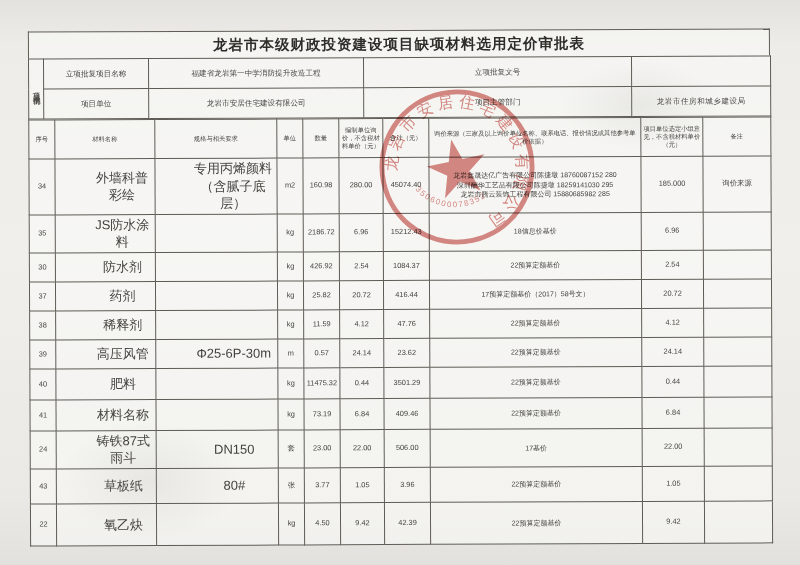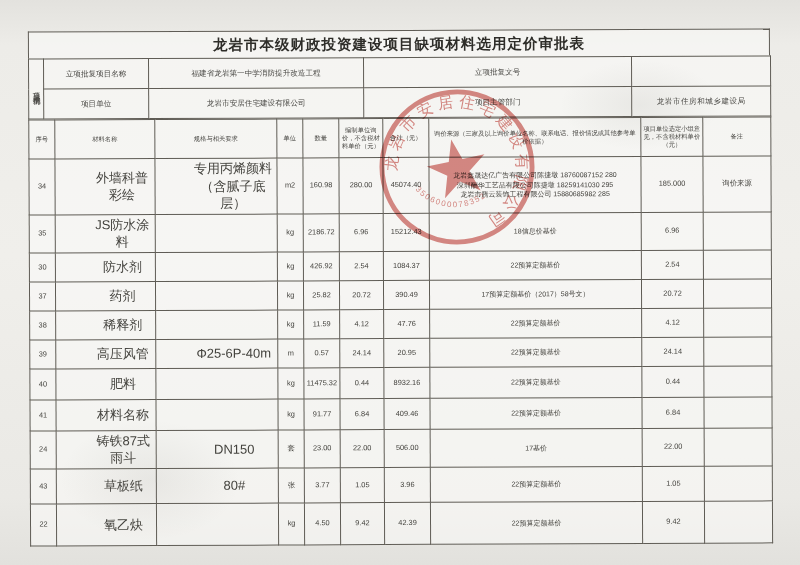--- a/index.html
+++ b/index.html
@@ -156,21 +156,21 @@
     <td></td>
   </tr>
 
   <tr>
     <td>37</td>
     <td class="name">药剂</td>
     <td class="spec"></td>
     <td>kg</td>
     <td>25.82</td>
     <td>20.72</td>
-    <td>390.49</td>
+    <td>416.44</td>
     <td class="source">17预算定额基价（2017）58号文）</td>
     <td>20.72</td>
     <td></td>
   </tr>
 
   <tr>
     <td>38</td>
     <td class="name">稀释剂</td>
     <td class="spec"></td>
     <td>kg</td>
@@ -178,49 +178,49 @@
     <td>4.12</td>
     <td>47.76</td>
     <td class="source">22预算定额基价</td>
     <td>4.12</td>
     <td></td>
   </tr>
 
   <tr>
     <td>39</td>
     <td class="name">高压风管</td>
-    <td class="spec">Φ25-6P-40m</td>
+    <td class="spec">Φ25-6P-30m</td>
     <td>m</td>
     <td>0.57</td>
     <td>24.14</td>
-    <td>20.95</td>
+    <td>23.62</td>
     <td class="source">22预算定额基价</td>
     <td>24.14</td>
     <td></td>
   </tr>
 
   <tr>
     <td>40</td>
     <td class="name">肥料</td>
     <td class="spec"></td>
     <td>kg</td>
     <td>11475.32</td>
     <td>0.44</td>
-    <td>8932.16</td>
+    <td>3501.29</td>
     <td class="source">22预算定额基价</td>
     <td>0.44</td>
     <td></td>
   </tr>
 
   <tr>
     <td>41</td>
     <td class="name">材料名称</td>
     <td class="spec"></td>
     <td>kg</td>
-    <td>91.77</td>
+    <td>73.19</td>
     <td>6.84</td>
     <td>409.46</td>
     <td class="source">22预算定额基价</td>
     <td>6.84</td>
     <td></td>
   </tr>
 
   <tr>
     <td>24</td>
     <td class="name">铸铁87式雨斗</td>

